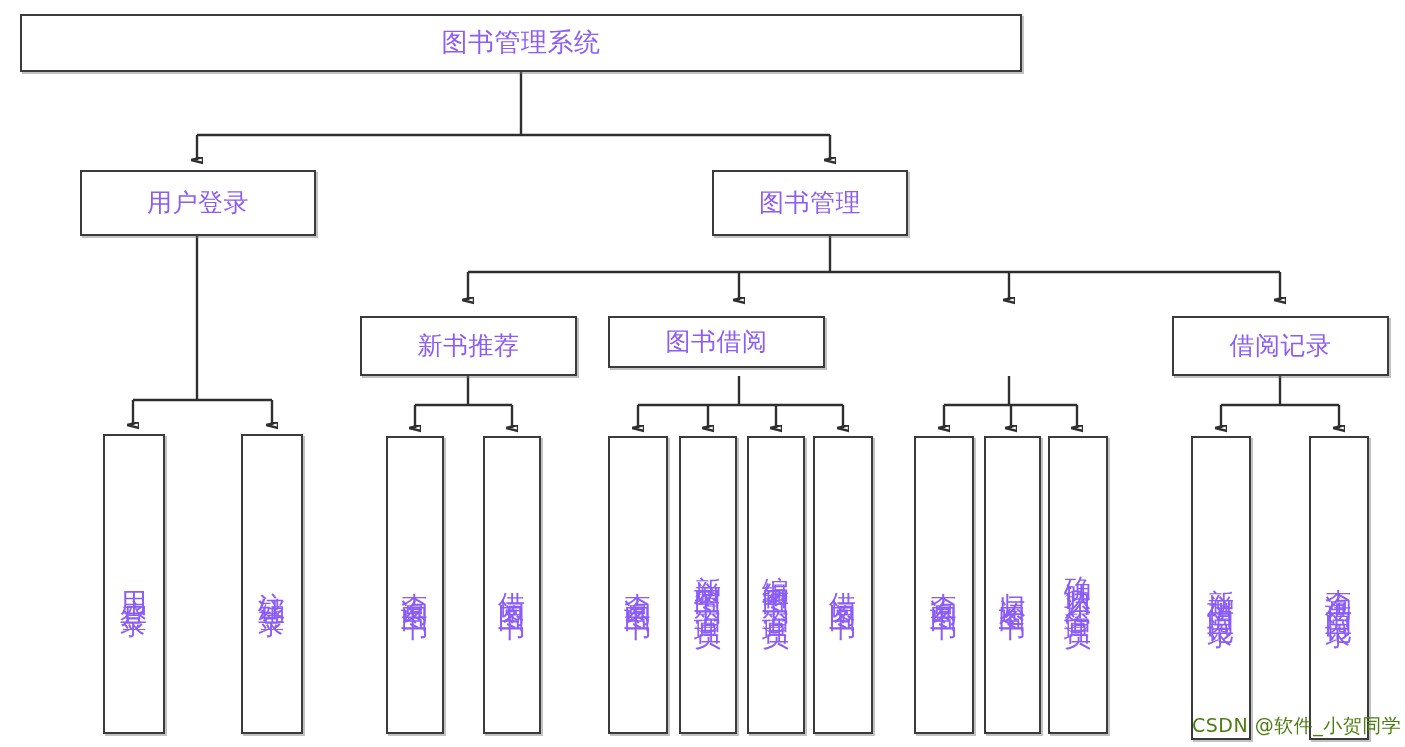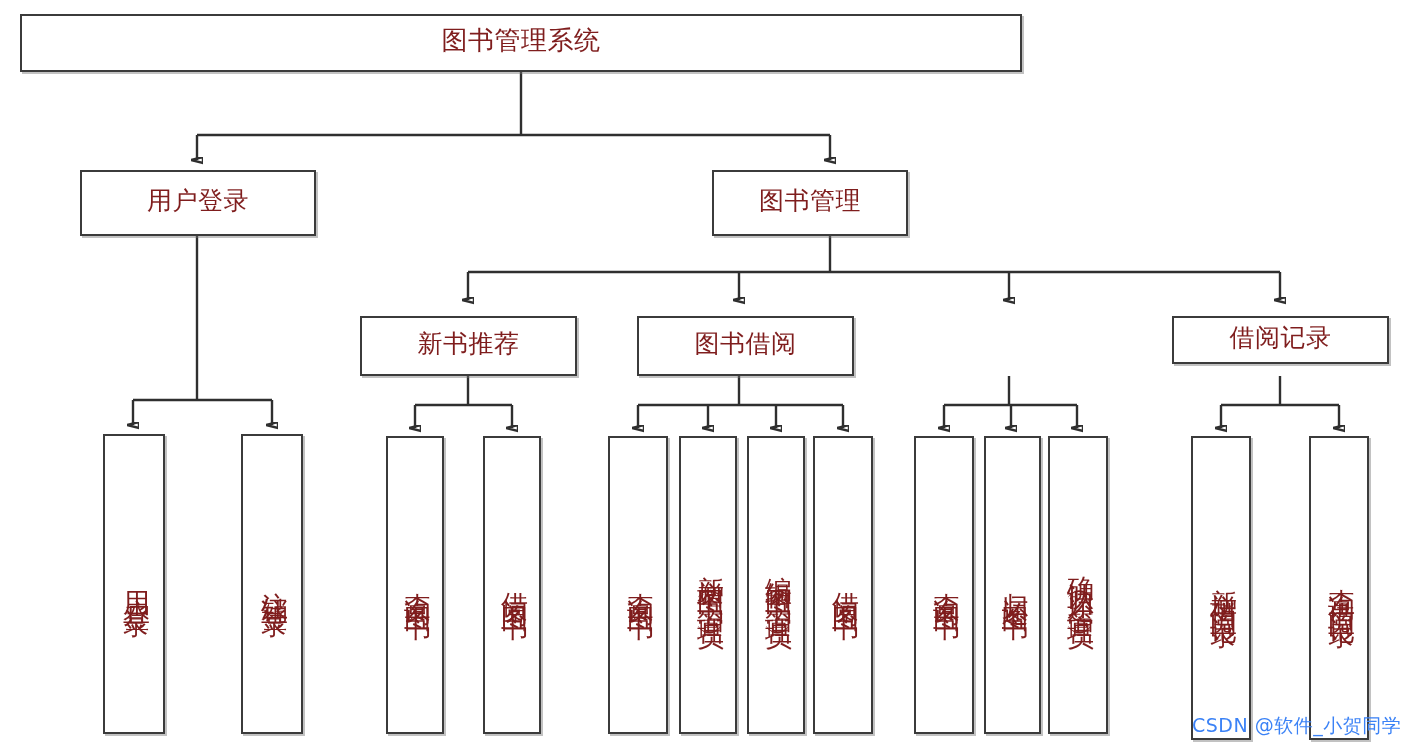--- a/index.html
+++ b/index.html
@@ -16,22 +16,21 @@
   }
   .node{
     position:absolute;
     box-sizing:border-box;
     background:#ffffff;
     border:2px solid #3b3b3b;
     box-shadow:2px 2px 0 rgba(120,120,120,0.45);
     display:flex;
     align-items:center;
     justify-content:center;
-    color:#7f1d1d;
-    font-family:Liberation Mono, monospace;
+    color:#8b5cf6;
   }
   .node .label{
     display:block;
     text-align:center;
     line-height:1.05;
     letter-spacing:0.5px;
   }
   
   .node.h .label{
     font-size:25px;
@@ -49,21 +48,21 @@
     font-size:27px;
     line-height:1.0;
     letter-spacing:7px;
     white-space:nowrap;
     max-height:100%;
   }
   .watermark{
     position:absolute;
     left:1192px;top:713px;
     font-size:19px;
-    color:#3b82f6;
+    color:#4d7c0f;
     white-space:nowrap;
     pointer-events:none;
     letter-spacing:0.5px;
   }
   svg.links{
     position:absolute;left:0;top:0;width:1405px;height:747px;
     pointer-events:none;
   }
   svg.links path,svg.links line{
     stroke:#2f2f2f;stroke-width:2.4;fill:none;
@@ -129,24 +128,24 @@
   <div class="node h" style="left:80px;top:170px;width:236px;height:66px;">
     <span class="label">用户登录</span>
   </div>
   <div class="node h" style="left:712px;top:170px;width:196px;height:66px;">
     <span class="label">图书管理</span>
   </div>
 
   <div class="node h" style="left:360px;top:316px;width:217px;height:60px;">
     <span class="label">新书推荐</span>
   </div>
-  <div class="node h" style="left:637px;top:316px;width:217px;height:60px;">
+  <div class="node h" style="left:608px;top:316px;width:217px;height:52px;">
     <span class="label">图书借阅</span>
   </div>
-  <div class="node h" style="left:1172px;top:316px;width:217px;height:48px;">
+  <div class="node h" style="left:1172px;top:316px;width:217px;height:60px;">
     <span class="label">借阅记录</span>
   </div>
 
   <div class="node v" style="left:103px;top:434px;width:62px;height:300px;">
     <span class="label">用户登录</span>
   </div>
   <div class="node v" style="left:241px;top:434px;width:62px;height:300px;">
     <span class="label">注销登录</span>
   </div>
 

